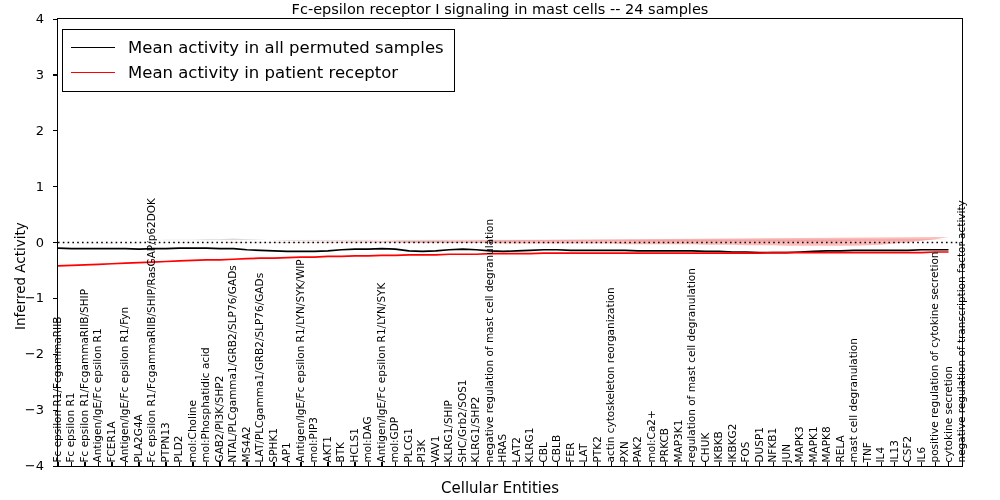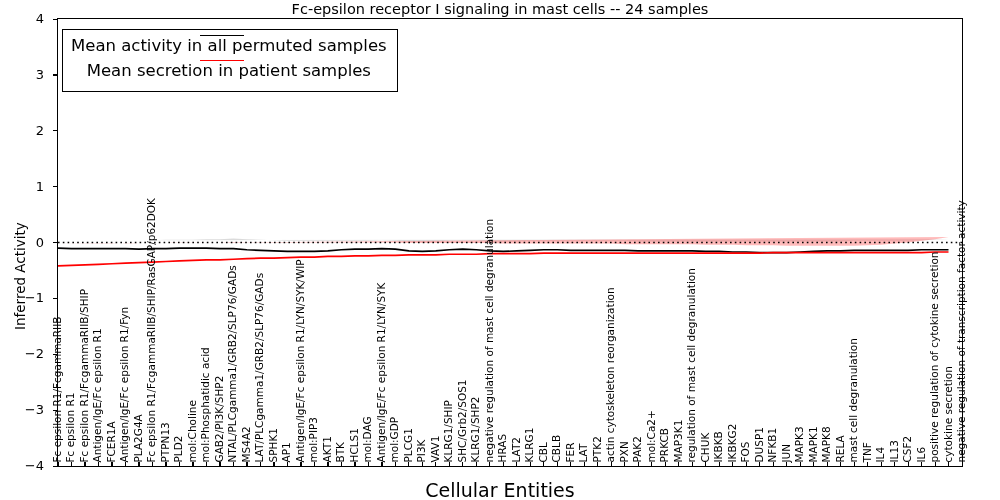--- a/index.html
+++ b/index.html
@@ -25,30 +25,30 @@
     line-height:13px;color:#000;
   }
   .ytick-mark{position:absolute;left:-4px;width:4px;height:1.2px;background:#000;}
   #ylabel{
     position:absolute;font-size:13.5px;color:#000;white-space:nowrap;
     transform:rotate(-90deg);transform-origin:left top;
     left:12px;top:330px;
   }
   #xlabel{
     position:absolute;left:0;top:479px;width:1000px;text-align:center;
-    font-size:19px;color:#000;
+    font-size:15px;color:#000;
   }
 
   
   #legend{
     position:absolute;left:62px;top:29px;
     border:1.1px solid #000;background:#fff;
     padding:5px 10px 6px 8px;box-sizing:border-box;
   }
-  .legend-row{display:flex;align-items:center;height:25px;flex-direction:column;}
+  .legend-row{display:flex;align-items:center;height:25px;}
   .legend-swatch{width:44px;height:0;border-top-width:1.6px;border-top-style:solid;margin-right:13px;}
   .legend-text{font-size:16.5px;color:#000;white-space:nowrap;}
 
   
   #xticks{position:absolute;left:0;top:0;width:1000px;height:500px;}
   .xtick{
     position:absolute;bottom:38px;
     font-size:10.5px;line-height:10.5px;color:#000;white-space:nowrap;
     transform-origin:left bottom;transform:rotate(-90deg);
   }
@@ -106,21 +106,21 @@
     </div>
   </div>
 
   <div id="legend">
     <div class="legend-row">
       <span class="legend-swatch" style="border-top-color: rgb(0, 0, 0);"></span>
       <span class="legend-text">Mean activity in all permuted samples</span>
     </div>
     <div class="legend-row">
       <span class="legend-swatch" style="border-top-color: rgb(255, 0, 0);"></span>
-      <span class="legend-text">Mean secretion in patient samples</span>
+      <span class="legend-text">Mean activity in patient receptor</span>
     </div>
   </div>
 
   <div id="xticks">
       <div class="xtick" style="left: 62px; bottom: 38px;">Fc epsilon R1/FcgammaRIIB</div>
       <div class="xtick-mark" style="left: 57.5px; bottom: 34px;"></div>
       <div class="xtick" style="left: 75.4925px; bottom: 38px;">Fc epsilon R1</div>
       <div class="xtick-mark" style="left: 70.9925px; bottom: 34px;"></div>
       <div class="xtick" style="left: 88.9851px; bottom: 38px;">Fc epsilon R1/FcgammaRIIB/SHIP</div>
       <div class="xtick-mark" style="left: 84.4851px; bottom: 34px;"></div>

